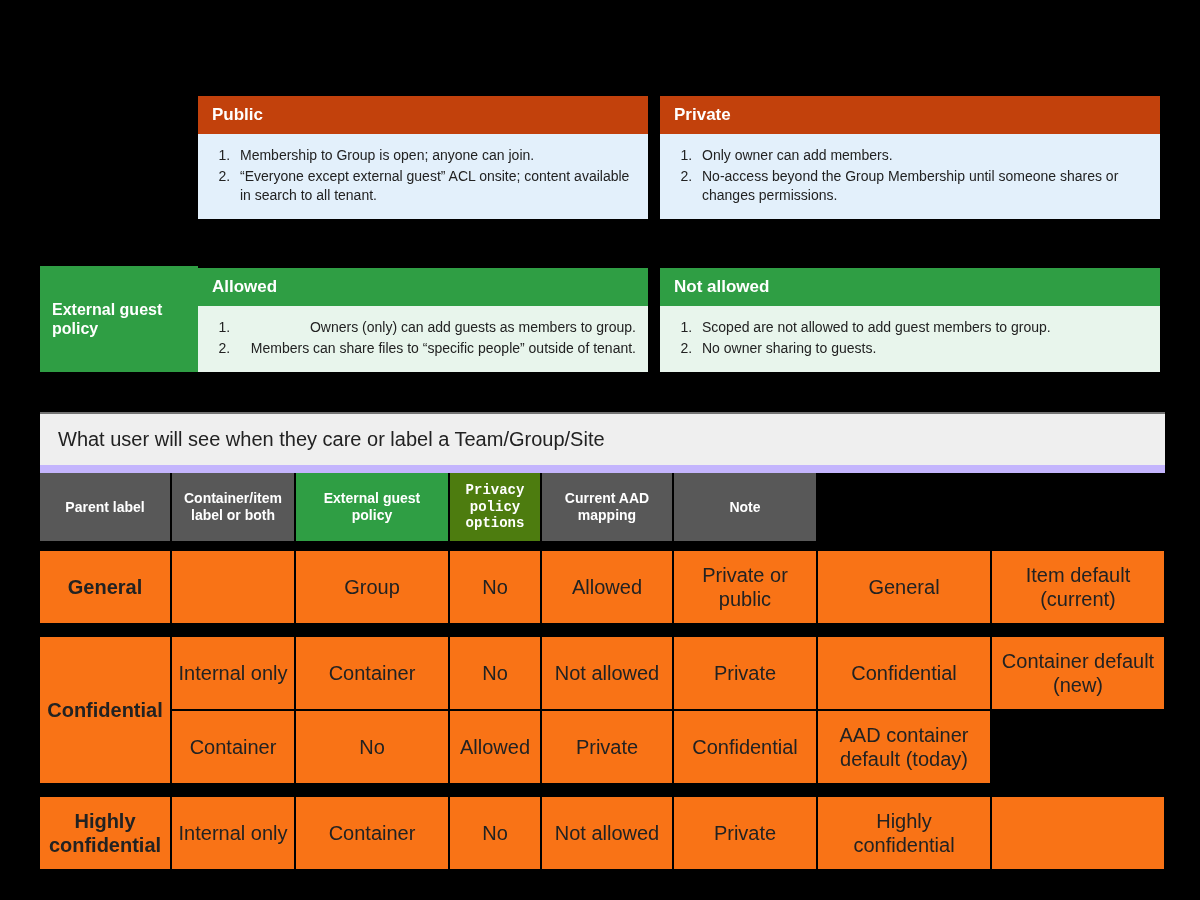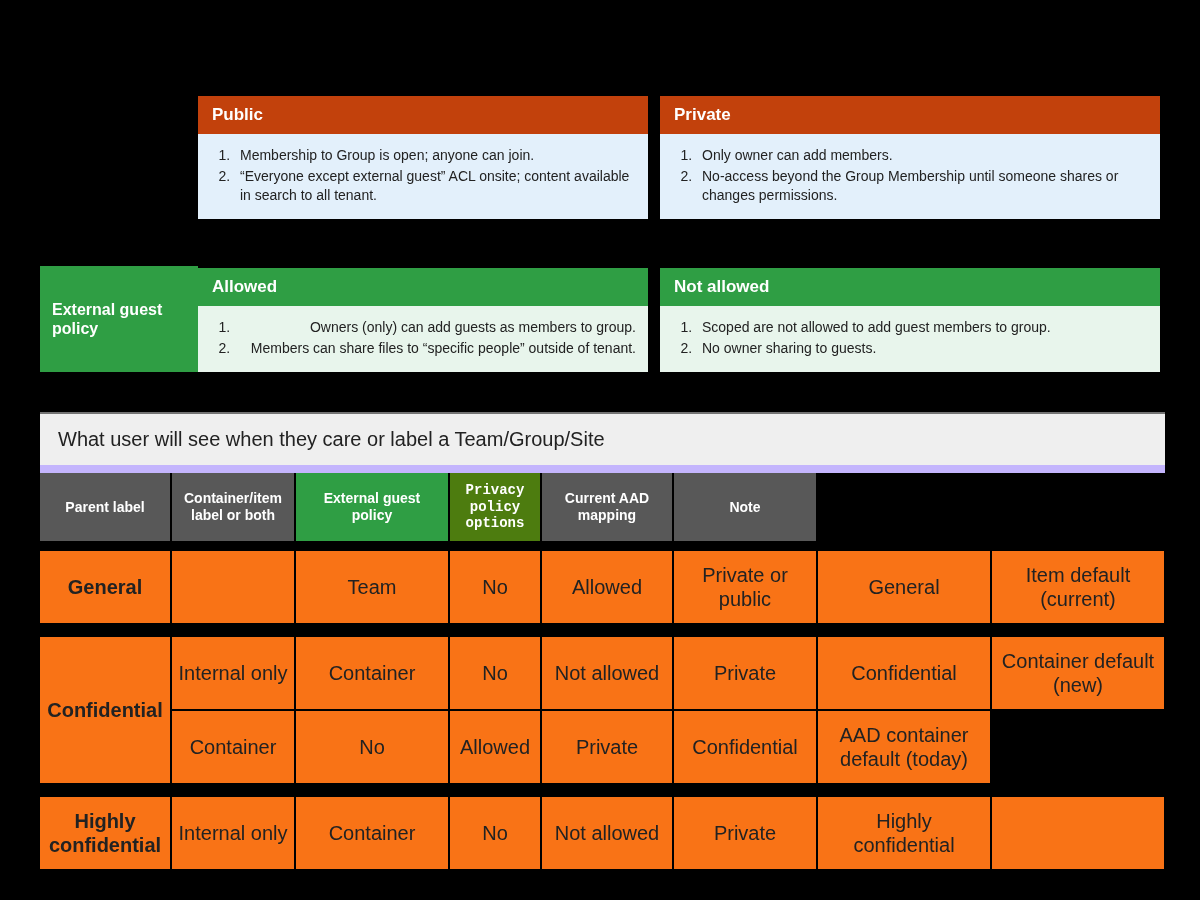--- a/index.html
+++ b/index.html
@@ -215,21 +215,21 @@
       <div class="th gray">Container/item label or both</div>
       <div class="th green">External guest policy</div>
       <div class="th blue">Privacy policy options</div>
       <div class="th gray">Current AAD mapping</div>
       <div class="th gray">Note</div>
 
       <div class="rowgap toprowgap"></div>
 
       <div class="td bold">General</div>
       <div class="td"></div>
-      <div class="td">Team</div>
+      <div class="td">Group</div>
       <div class="td">No</div>
       <div class="td">Allowed</div>
       <div class="td">Private or public</div>
       <div class="td">General</div>
       <div class="td">Item default (current)</div>
 
       <div class="rowgap"></div>
 
       <div class="td bold span2">Confidential</div>
       <div class="td">Internal only</div>

